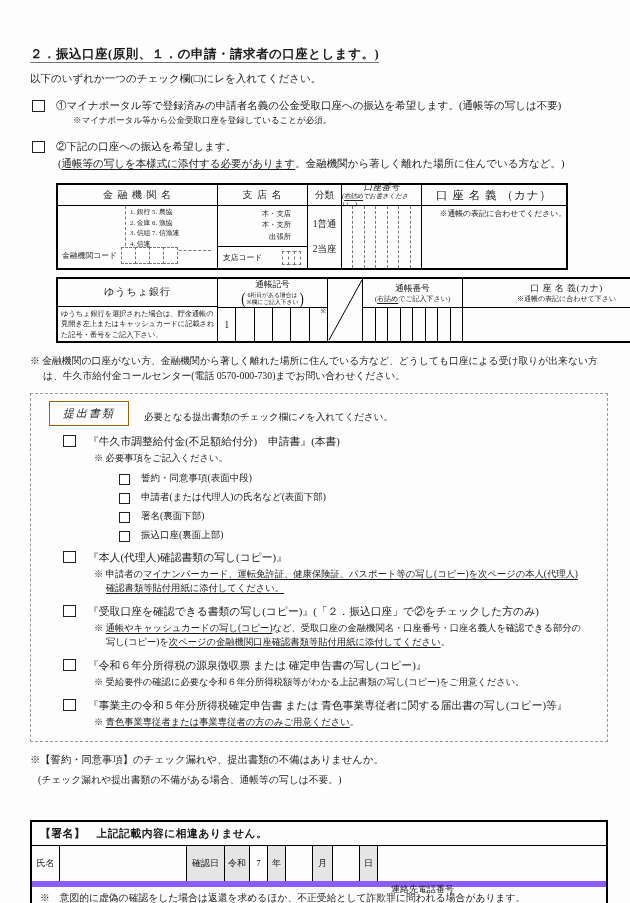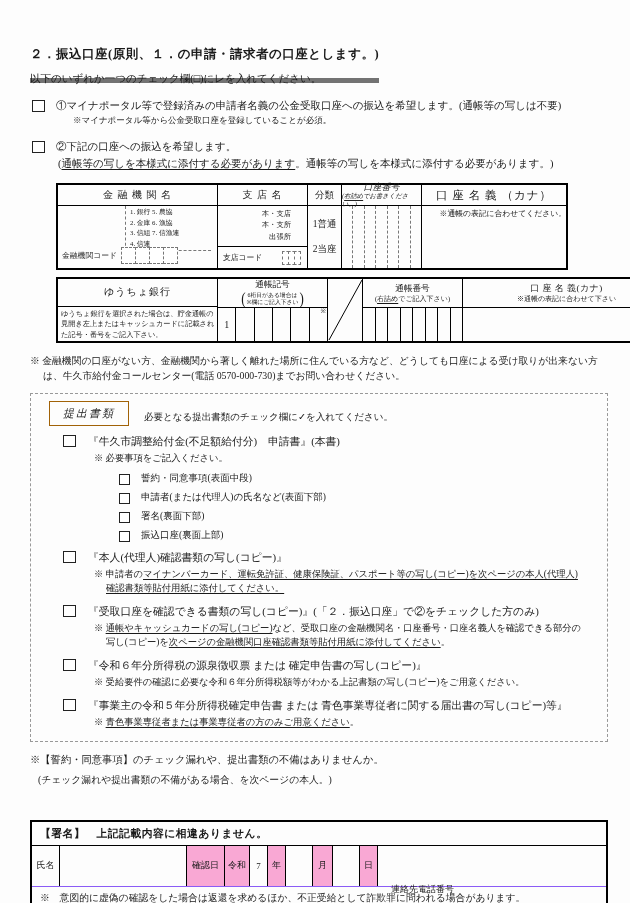--- a/index.html
+++ b/index.html
@@ -2,21 +2,21 @@
 <html><head>
 <meta charset="utf-8">
 <style>
   * { margin:0; padding:0; box-sizing:border-box; }
   html,body { background:#ffffff; }
   .page {
     position:relative; width:630px; height:903px; background:#fdfdfd;
     font-family:"Liberation Serif","DejaVu Serif",serif; color:#1a1a1a;
     overflow:hidden;
   }
-  .u { border-bottom:5px solid #737373; padding-bottom:17px;text-align:center; }
+  .u { border-bottom:1px solid #737373; padding-bottom:1px;text-align:center; }
   .ul { text-decoration:underline; text-underline-offset:2px; }
 
   .heading { margin:46px 0 0 30px; font-size:12.5px; font-weight:bold; letter-spacing:.5px; }
   .instruction { margin:9px 0 0 30px; font-size:10.5px; }
 
   .opt-row { display:flex; align-items:flex-start; gap:11px; margin:13px 0 0 32px; font-size:10.5px; }
   .cb { flex:none; width:13px; height:12px; border:1.5px solid #222; background:#fff; margin-top:1px; }
   .opt-note  { margin:2px 0 0 73px; font-size:8.5px; color:#222; }
   .opt-note2 { margin:3px 0 0 58px; font-size:10.5px; }
 
@@ -88,24 +88,24 @@
   .doc-sub { display:flex; align-items:center; gap:11px; margin:6px 0 0 88px; font-size:9.5px; }
   .cb.sm2 { width:11px; height:11px; border-width:1.2px; }
   .w480 { width:492px; }
 
   .pledge1 { margin:11px 0 0 30px; font-size:10.3px; }
   .pledge2 { margin:7px 0 0 38px; font-size:9.8px; }
 
   
   .sig { margin:33px 0 0 30px; width:578px; border:2px solid #000; }
   .sig-head { font-size:10.8px; font-weight:bold; padding:5px 8px 4px 8px; border-bottom:1px solid #000; letter-spacing:.5px; }
-  .sig-row { display:flex; height:41px; border-bottom:1px solid #8b5cf6; }
+  .sig-row { display:flex; height:41px; border-bottom:6px solid #8b5cf6; }
   .sig-row > div { border-right:1px solid #000; display:flex; align-items:center; justify-content:center; font-size:9px; }
   .sig-row > div:last-child { border-right:none; }
-  .gray { background:#f9a8d4; }
+  .gray { background:#e5e5e5; }
   .s-name{width:28px;} .s-nameblank{width:127px;} .s-date{width:38px;} .s-era{width:25px;}
   .s-eyr{width:18px; font-size:10px;} .s-yr{width:18px;} .s-b1{width:27px;} .s-mo{width:20px;}
   .s-b2{width:27px;} .s-dy{width:18px;} .s-tel{width:90px;margin-top:44px;} .s-telblank{flex:1;}
   .sig-note { font-size:9.8px; padding:5px 8px 5px 8px; }
 </style>
 </head>
 <body>
 
 <div class="page">
 
@@ -115,21 +115,21 @@
   <div class="opt-row">
     <span class="cb"></span>
     <span>①マイナポータル等で登録済みの申請者名義の公金受取口座への振込を希望します。(通帳等の写しは不要)</span>
   </div>
   <div class="opt-note">※マイナポータル等から公金受取口座を登録していることが必須。</div>
 
   <div class="opt-row">
     <span class="cb"></span>
     <span>②下記の口座への振込を希望します。</span>
   </div>
-  <div class="opt-note2"><span>(</span><span class="ul">通帳等の写しを本様式に添付する必要があります</span><span>。通帳等の写しを本様式に添付する必要があります。)</span></div>
+  <div class="opt-note2"><span>(</span><span class="ul">通帳等の写しを本様式に添付する必要があります</span><span>。金融機関から著しく離れた場所に住んでいる方など。)</span></div>
 
   <div class="t1">
     <div class="t1-head">
       <div class="w-c1 hd-main">金 融 機 関 名</div>
       <div class="w-c2 hd-main">支 店 名</div>
       <div class="w-c3 hd-cls">分類</div>
       <div class="w-c4">
         <div class="hd-acct">口座番号</div>
         <div class="tiny"><span>(</span><span class="ul">右詰め</span><span>でお書きください。)</span></div>
       </div>
@@ -296,21 +296,21 @@
     <div class="doc-note">※ 受給要件の確認に必要な令和６年分所得税額等がわかる上記書類の写し(コピー)をご用意ください。</div>
 
     <div class="doc-item">
       <span class="cb"></span>
       <span>『事業主の令和５年分所得税確定申告書 または 青色事業専従者に関する届出書の写し(コピー)等』</span>
     </div>
     <div class="doc-note"><span>※ </span><span class="ul">青色事業専従者または事業専従者の方のみご用意ください</span><span>。</span></div>
   </div>
 
   <div class="pledge1">※【誓約・同意事項】のチェック漏れや、提出書類の不備はありませんか。</div>
-  <div class="pledge2">(チェック漏れや提出書類の不備がある場合、を次ページの本人。)</div>
+  <div class="pledge2">(チェック漏れや提出書類の不備がある場合、通帳等の写しは不要。)</div>
 
   <div class="sig">
     <div class="sig-head">【署名】　上記記載内容に相違ありません。</div>
     <div class="sig-row">
       <div class="s-name">氏名</div>
       <div class="s-nameblank"></div>
       <div class="s-date gray">確認日</div>
       <div class="s-era gray">令和</div>
       <div class="s-eyr">7</div>
       <div class="s-yr gray">年</div>

